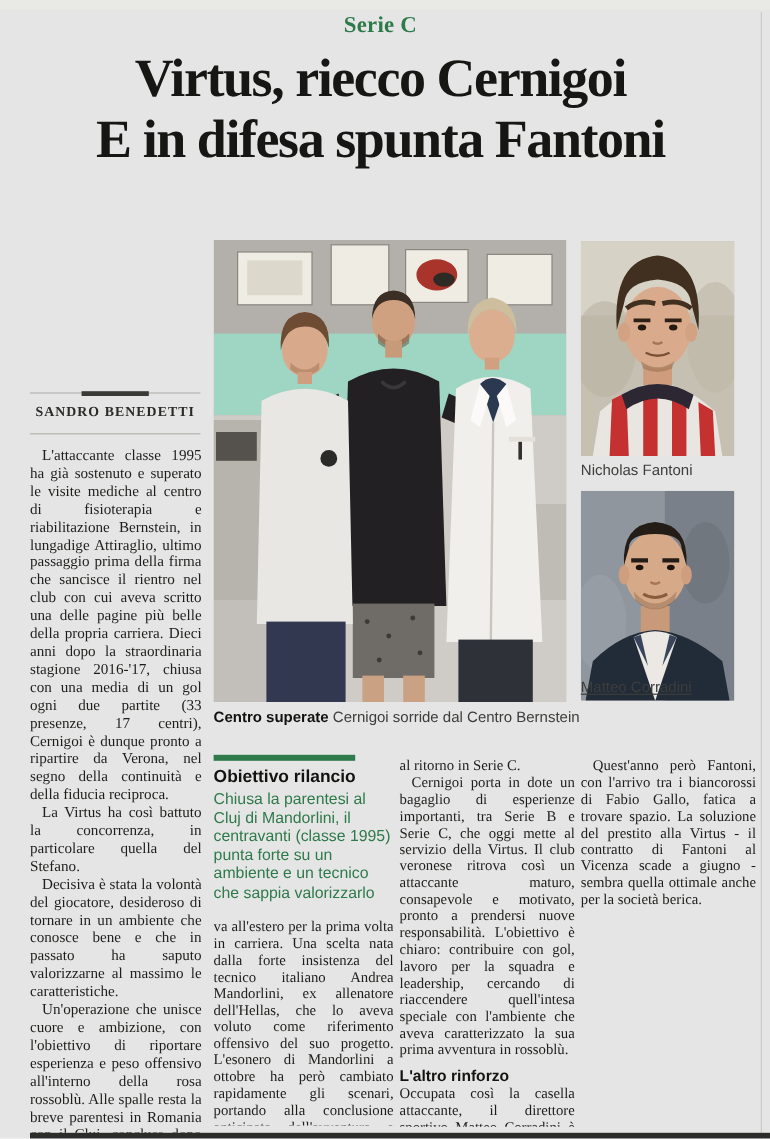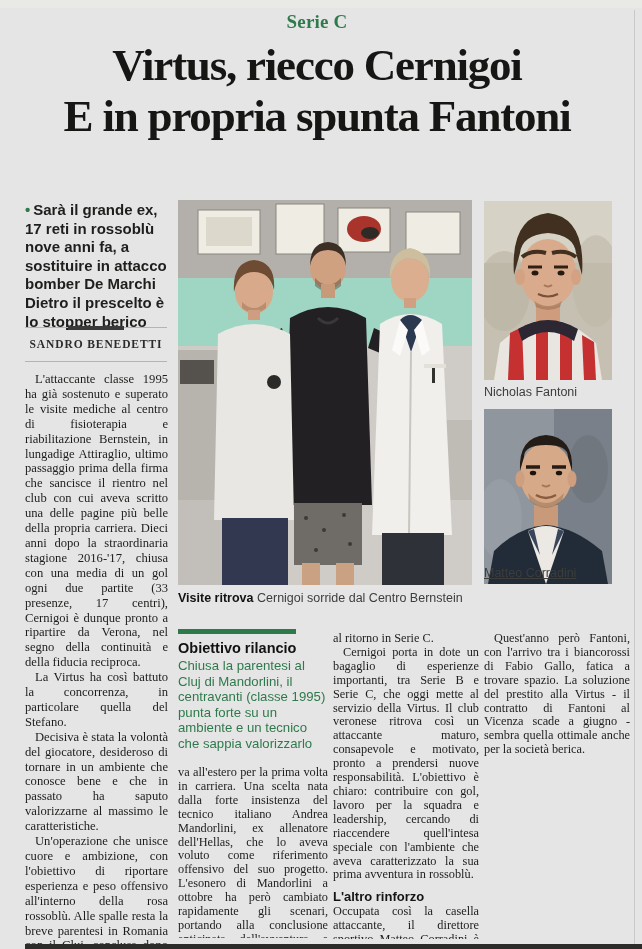--- a/index.html
+++ b/index.html
@@ -51,23 +51,22 @@
 </head>
 <body>
 
 <div class="page">
 
   <div class="top-strip"></div>
   <div class="page-edge-rule"></div>
 
   <div class="kicker">Serie C</div>
 
-  <h1 class="headline"><span>Virtus, riecco Cernigoi</span><br><span>E in propria spunta Fantoni</span></h1>
-
-  <div class="standfirst"><span class="bullet">•</span><span>Sarà il grande ex, 17 reti in rossoblù nove anni fa, a sostituire in attacco bomber De Marchi Dietro il prescelto è lo stopper berico</span></div>
+  <h1 class="headline"><span>Virtus, riecco Cernigoi</span><br><span>E in difesa spunta Fantoni</span></h1>
+
 
   <div class="rule rule-top">
       <span class="thick"></span>
     </div>
   <div class="byline">SANDRO BENEDETTI</div>
   <div class="rule rule-bottom"></div>
 
   <div class="col col1">
     <p class="ind">L'attaccante classe 1995 ha già sostenuto e superato le visite mediche al centro di fisioterapia e riabilitazione Bernstein, in lungadige Attiraglio, ultimo passaggio prima della firma che sancisce il rientro nel club con cui aveva scritto una delle pagine più belle della propria carriera. Dieci anni dopo la straordinaria stagione 2016-'17, chiusa con una media di un gol ogni due partite (33 presenze, 17 centri), Cernigoi è dunque pronto a ripartire da Verona, nel segno della continuità e della fiducia reciproca.</p>
     <p class="ind">La Virtus ha così battuto la concorrenza, in particolare quella del Stefano.</p>
@@ -131,21 +130,21 @@
         <path d="M222 120 L233 152 L244 120 Q232 110 222 120 Z" fill="#2a3850"></path>
         <path d="M233 152 L231 335" stroke="#c9c6c0" stroke-width="2" fill="none"></path>
         <path d="M222 120 L214 150 L222 156 L230 130 Z" fill="#fbfaf8"></path>
         <path d="M244 120 L252 150 L244 156 L236 130 Z" fill="#fbfaf8"></path>
         <rect x="254" y="168" width="3" height="15" fill="#33312e"></rect>
         <rect x="246" y="164" width="22" height="4" fill="#e3e0da"></rect>
         <rect x="204" y="333" width="62" height="52" fill="#2e3138"></rect>
       </g>
     </svg>
   </div>
-  <div class="caption caption-main"><b>Visite ritrova</b> <span>Cernigoi sorride dal Centro Bernstein</span></div>
+  <div class="caption caption-main"><b>Centro superate</b> <span>Cernigoi sorride dal Centro Bernstein</span></div>
 
   <div class="photo photo-fantoni">
     <svg width="128" height="179" viewBox="0 0 128 179" xmlns="http://www.w3.org/2000/svg">
       <rect width="128" height="179" fill="#c6c0b2"></rect>
       <rect width="128" height="62" fill="#d6d2c6"></rect>
       <ellipse cx="20" cy="90" rx="26" ry="40" fill="#b8b2a2" opacity="0.6"></ellipse>
       <ellipse cx="112" cy="80" rx="24" ry="46" fill="#beb8a8" opacity="0.6"></ellipse>
       <g>
         <rect x="52" y="98" width="24" height="22" fill="#cf9d7e"></rect>
         <path d="M10 179 L16 142 Q36 124 52 120 L64 130 L76 120 Q92 124 112 142 L118 179 Z" fill="#e9e5e0"></path>

